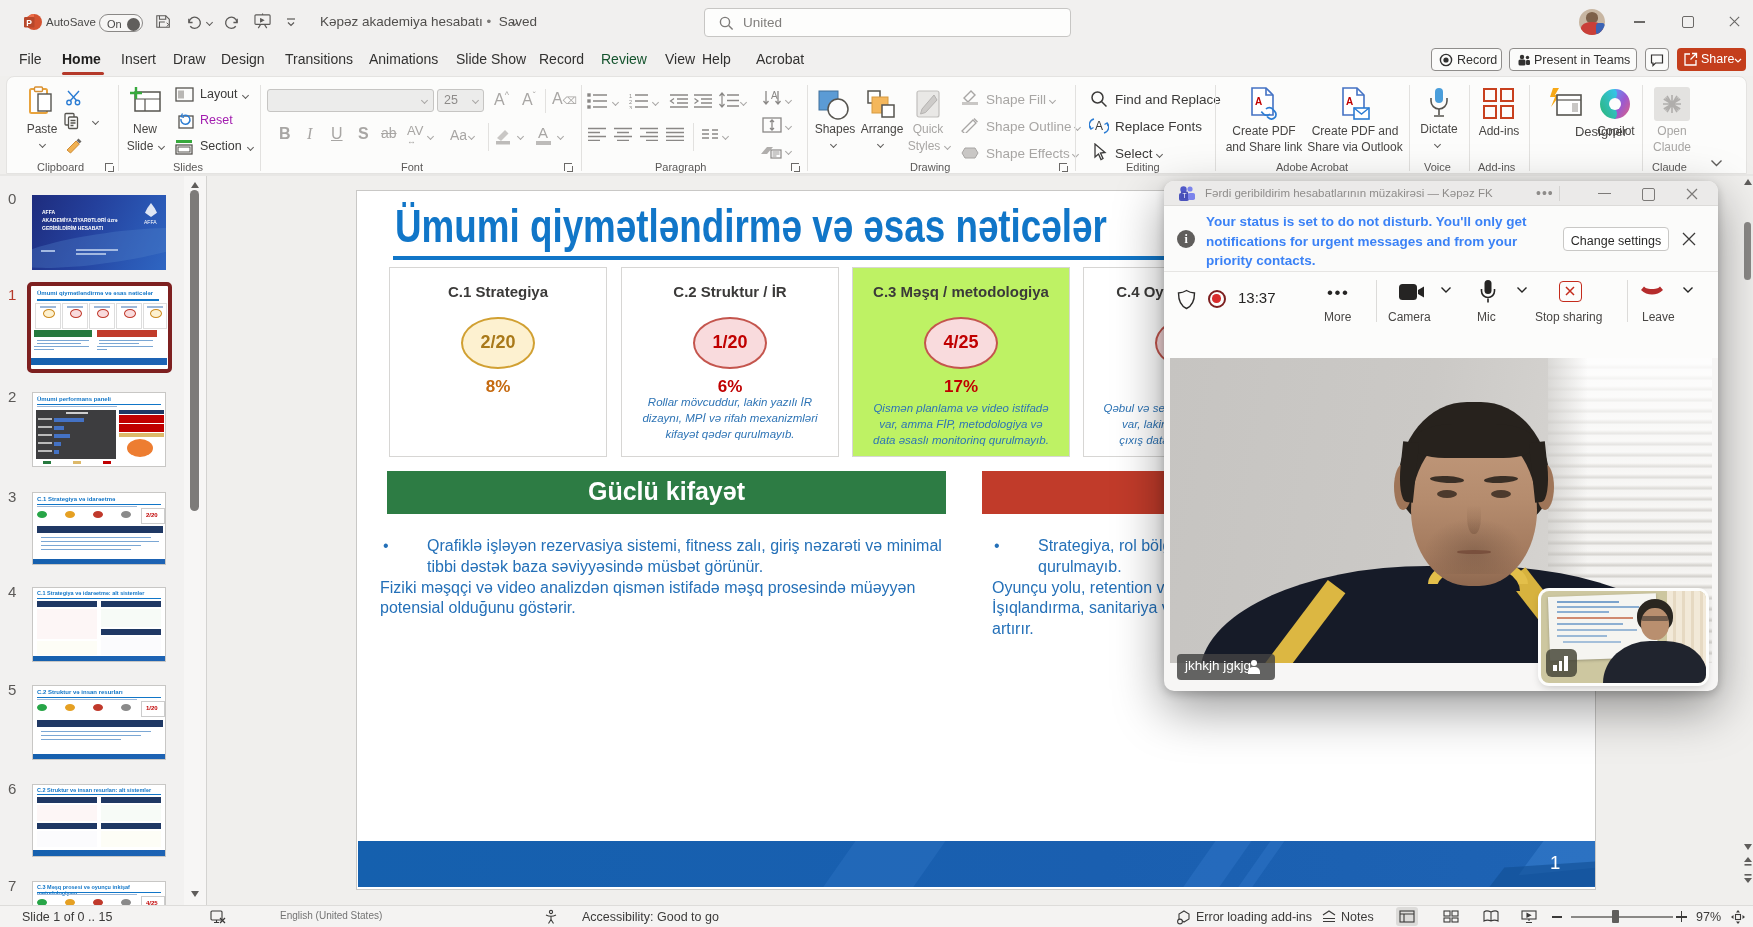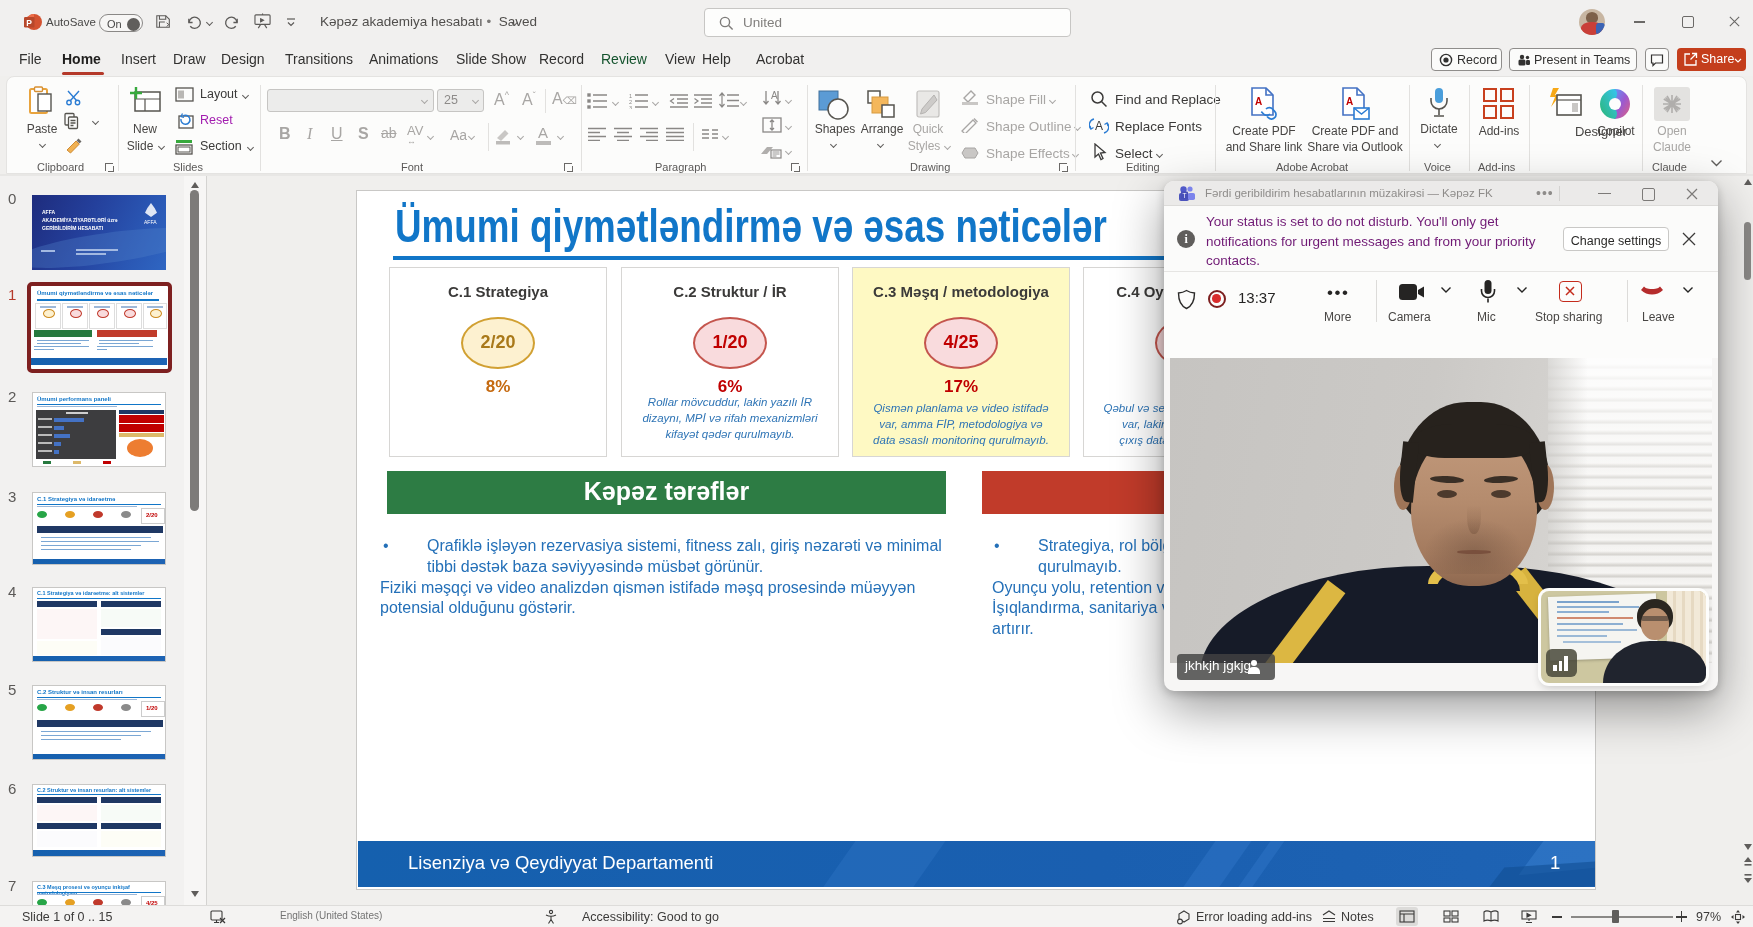--- a/index.html
+++ b/index.html
@@ -618,37 +618,37 @@
       <div class="abs" style="left:71px;top:64px;width:74px;text-align:center;font-size:18px;font-weight:bold;color:#a9791a;">2/20</div>
       <div class="abs" style="left:0;top:109px;width:216px;text-align:center;font-size:17px;font-weight:bold;color:#c5690f;">8%</div>
     </div>
     <div class="abs card" style="left:264px;top:76px;width:216px;height:188px;border:1px solid #d7d6d4;background:#fff;">
       <div class="abs" style="left:0;top:15px;width:216px;text-align:center;font-size:15px;font-weight:bold;color:#3b3a39;">C.2 Struktur / İR</div>
       <div class="abs" style="left:71px;top:49px;width:74px;height:52px;border-radius:50%;background:#f9dbdd;border:2px solid #c4554d;box-sizing:border-box;"></div>
       <div class="abs" style="left:71px;top:64px;width:74px;text-align:center;font-size:18px;font-weight:bold;color:#c00000;">1/20</div>
       <div class="abs" style="left:0;top:109px;width:216px;text-align:center;font-size:17px;font-weight:bold;color:#c00000;">6%</div>
       <div class="abs" style="left:8px;top:127px;width:200px;text-align:center;font-size:11.5px;font-style:italic;color:#2e74b5;line-height:15.8px;white-space:nowrap;">Rollar mövcuddur, lakin yazılı İR<br>dizaynı, MPİ və rifah mexanizmləri<br>kifayət qədər qurulmayıb.</div>
     </div>
-    <div class="abs card" style="left:495px;top:76px;width:216px;height:188px;border:1px solid #d7d6d4;background:#fef9c3;">
+    <div class="abs card" style="left:495px;top:76px;width:216px;height:188px;border:1px solid #d7d6d4;background:#bef264;">
       <div class="abs" style="left:0;top:15px;width:216px;text-align:center;font-size:15px;font-weight:bold;color:#3b3a39;">C.3 Məşq / metodologiya</div>
       <div class="abs" style="left:71px;top:49px;width:74px;height:52px;border-radius:50%;background:#f9dbdd;border:2px solid #c4554d;box-sizing:border-box;"></div>
       <div class="abs" style="left:71px;top:64px;width:74px;text-align:center;font-size:18px;font-weight:bold;color:#c00000;">4/25</div>
       <div class="abs" style="left:0;top:109px;width:216px;text-align:center;font-size:17px;font-weight:bold;color:#c00000;">17%</div>
       <div class="abs" style="left:8px;top:133px;width:200px;text-align:center;font-size:11.5px;font-style:italic;color:#2e74b5;line-height:15.8px;white-space:nowrap;">Qismən planlama və video istifadə<br>var, amma FİP, metodologiya və<br>data əsaslı monitorinq qurulmayıb.</div>
     </div>
     <div class="abs card" style="left:726px;top:76px;width:216px;height:188px;border:1px solid #d7d6d4;background:#fff;">
       <div class="abs" style="left:0;top:15px;width:216px;text-align:center;font-size:15px;font-weight:bold;color:#3b3a39;">C.4 Oyunçular bazası</div>
       <div class="abs" style="left:71px;top:49px;width:74px;height:52px;border-radius:50%;background:#f9dbdd;border:2px solid #c4554d;box-sizing:border-box;"></div>
       <div class="abs" style="left:71px;top:64px;width:74px;text-align:center;font-size:18px;font-weight:bold;color:#c00000;">3/20</div>
       <div class="abs" style="left:0;top:109px;width:216px;text-align:center;font-size:17px;font-weight:bold;color:#c00000;">15%</div>
       <div class="abs" style="left:8px;top:133px;width:200px;text-align:center;font-size:11.5px;font-style:italic;color:#2e74b5;line-height:15.8px;white-space:nowrap;">Qəbul və seleksiya prosesi qismən<br>var, lakin oyunçu inkişafı və<br>çıxış datası sistemli izlənmir.</div>
     </div>
 
     <div class="abs" style="left:30px;top:280px;width:559px;height:43px;background:#2d7c44;">
-      <div class="abs" style="left:0;top:6px;width:559px;text-align:center;font-size:25px;font-weight:bold;color:#fff;">Kəpəz tərəflər</div>
+      <div class="abs" style="left:0;top:6px;width:559px;text-align:center;font-size:25px;font-weight:bold;color:#fff;">Güclü kifayət</div>
     </div>
     <div class="abs" style="left:625px;top:280px;width:559px;height:43px;background:#c13b2a;">
       <div class="abs" style="left:0;top:6px;width:559px;text-align:center;font-size:25px;font-weight:bold;color:#fff;">Çatışmazlıqlar</div>
     </div>
 
     <div class="abs" style="left:26px;top:345px;width:620px;font-size:16px;color:#2470b8;line-height:20.8px;white-space:nowrap;">
       <span style="position:absolute;left:0;top:0;">•</span>
       <div style="margin-left:44px;">Qrafiklə işləyən rezervasiya sistemi, fitness zalı, giriş nəzarəti və minimal<br>tibbi dəstək baza səviyyəsində müsbət görünür.</div>
       <div style="margin-left:-3px;">Fiziki məşqçi və video analizdən qismən istifadə məşq prosesində müəyyən<br>potensial olduğunu göstərir.</div>
     </div>
@@ -658,21 +658,20 @@
       <div style="margin-left:44px;">Strategiya, rol bölgüsü və sistemli idarəetmə<br>qurulmayıb.</div>
       <div style="margin-left:-2px;">Oyunçu yolu, retention və monitorinq yoxdur.<br>İşıqlandırma, sanitariya və təhlükəsizlik riskləri<br>artırır.</div>
     </div>
 
     <div class="abs" style="left:1px;top:650px;width:1238px;height:46px;background:linear-gradient(90deg,#1560ae,#1a5fb0 60%,#1e63b4);overflow:hidden;">
       <div class="abs" style="left:480px;top:-10px;width:90px;height:70px;background:#2a6fc0;transform:skewX(-35deg);opacity:0.55;"></div>
       <div class="abs" style="left:840px;top:-10px;width:36px;height:70px;background:#2a6fc0;transform:skewX(-35deg);opacity:0.7;"></div>
       <div class="abs" style="left:895px;top:-10px;width:14px;height:70px;background:#2a6fc0;transform:skewX(-35deg);opacity:0.7;"></div>
       <div class="abs" style="left:1180px;top:-12px;width:120px;height:40px;background:#2f76c6;transform:skewX(-40deg) rotate(-6deg);opacity:0.8;"></div>
       <div class="abs" style="left:1140px;top:22px;width:130px;height:26px;background:#114e92;transform:skewX(-40deg) rotate(-4deg);opacity:0.6;"></div>
-      <div class="abs" style="left:50px;top:11px;font-size:18.5px;color:#fff;">Lisenziya və Qeydiyyat Departamenti</div>
       <div class="abs" style="left:1192px;top:11px;font-size:18.5px;color:#fff;">1</div>
     </div>
   </div>
 
   <div class="abs" id="vscroll" style="left:1743px;top:176px;width:10px;height:729px;">
     <svg class="abs" style="left:0;top:2px;" width="10" height="8" viewBox="0 0 10 8">
         <path d="M5 1 L9 7 H1 Z" fill="#5f5d5b"></path>
       </svg>
     <div class="abs" style="left:1px;top:46px;width:7px;height:58px;background:#8a8886;border-radius:4px;"></div>
     <svg class="abs" style="left:0;top:667px;" width="10" height="8" viewBox="0 0 10 8">
@@ -760,21 +759,21 @@
       <div class="abs" style="left:478px;top:7px;width:11px;height:11px;border:1.3px solid #7c7a78;border-radius:2px;"></div>
       <svg class="abs" style="left:522px;top:7px;" width="12" height="12" viewBox="0 0 12 12" stroke="#7c7a78" stroke-width="1.2">
           <path d="M1 1 L11 11 M11 1 L1 11"></path>
         </svg>
     </div>
 
     <div class="abs" style="left:0;top:25px;width:554px;height:66px;background:#fbfbfa;border-bottom:1px solid #e6e5e3;box-sizing:border-box;">
       <div class="abs" style="left:13px;top:24px;width:18px;height:18px;border-radius:50%;background:#605e5c;">
           <span style="position:absolute;left:7.4px;top:2px;color:#fff;font-size:12px;font-weight:bold;font-family:'Liberation Serif',serif;">i</span>
         </div>
-      <div class="abs" style="left:42px;top:6px;width:352px;font-size:13.5px;color:#701a75;line-height:19.5px;">Your status is set to do not disturb. You'll only get notifications for urgent messages and from your priority contacts.</div>
+      <div class="abs" style="left:42px;top:6px;width:352px;font-size:13.5px;color:#3b82f6;line-height:19.5px;font-weight:bold;">Your status is set to do not disturb. You'll only get notifications for urgent messages and from your priority contacts.</div>
       <div class="abs" style="left:399px;top:21px;width:106px;height:24px;background:#fff;border:1px solid #c9c8c6;border-radius:4px;box-sizing:border-box;text-align:center;"><span style="position:relative;top:3px;font-size:12.5px;color:#2b2a29;">Change settings</span></div>
       <svg class="abs" style="left:518px;top:26px;" width="14" height="14" viewBox="0 0 14 14" stroke="#3b3a39" stroke-width="1.3">
           <path d="M1 1 L13 13 M13 1 L1 13"></path>
         </svg>
     </div>
 
     <div class="abs" style="left:0;top:91px;width:554px;height:86px;background:#fcfcfb;">
       <svg class="abs" style="left:13px;top:17px;" width="19" height="21" viewBox="0 0 19 21" fill="none" stroke="#2b2a29" stroke-width="1.4">
         <path d="M9.5 1.5 C12 3 15 3.8 17.5 4 C17.5 11 15 17 9.5 19.5 C4 17 1.5 11 1.5 4 C4 3.8 7 3 9.5 1.5 Z"></path>
       </svg>

